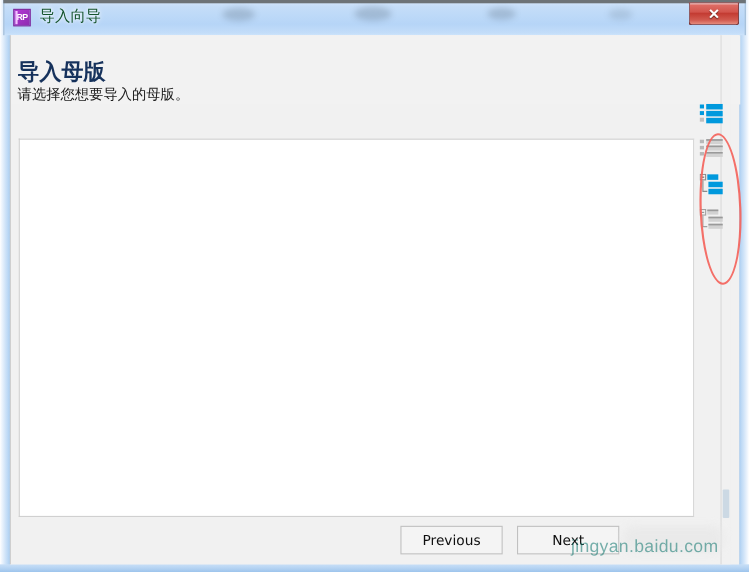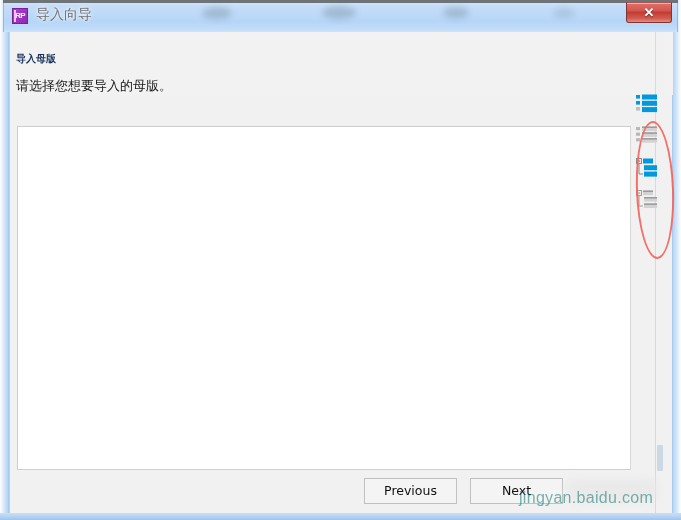--- a/index.html
+++ b/index.html
@@ -105,21 +105,21 @@
     position: absolute;
     left: 1px; top: 1px;
     width: 2px; height: 12px;
     background: #f2c3ff;
   }
   .title-text {
     position: absolute;
     left: 36px;
     top: 6px;
     font-size: 14px;
-    color: #737373;
+    color: #14532d;
     font-family: "DejaVu Sans", "Liberation Sans", sans-serif;
     white-space: nowrap;
     text-shadow: 0 0 3px rgba(255,255,255,0.9), 0 0 6px rgba(255,255,255,0.8);
   }
 
   .close-button {
     position: absolute;
     right: 9px;
     top: 2px;
     width: 46px;
@@ -163,21 +163,21 @@
     left: 0;
     top: 0;
     width: 663px;
     height: 63px;
     background: #f2f2f2;
   }
   .header-title {
     position: absolute;
     left: 6px;
     top: 20px;
-    font-size: 10px;
+    font-size: 20px;
     font-weight: bold;
     color: #16325c;
     font-family: "DejaVu Sans", "Liberation Sans", sans-serif;
     white-space: nowrap;
   }
   .header-sub {
     position: absolute;
     left: 6px;
     top: 45px;
     font-size: 13px;

